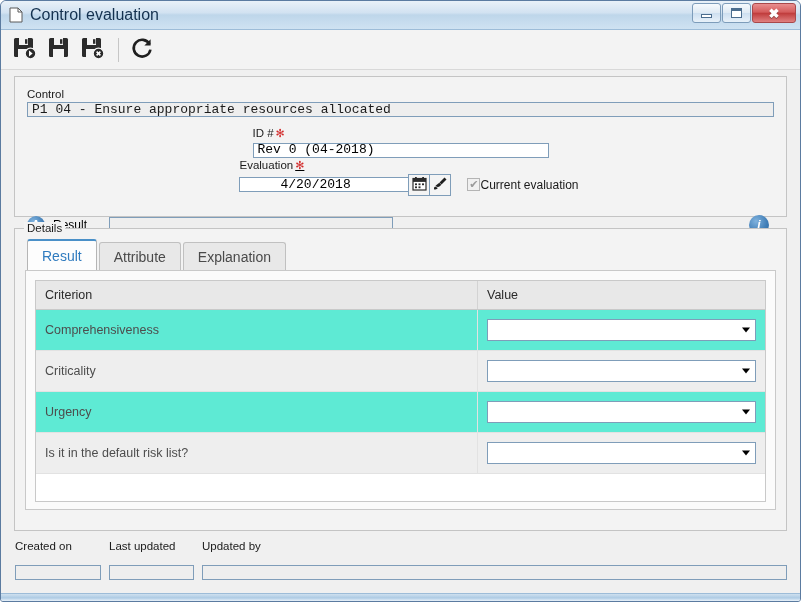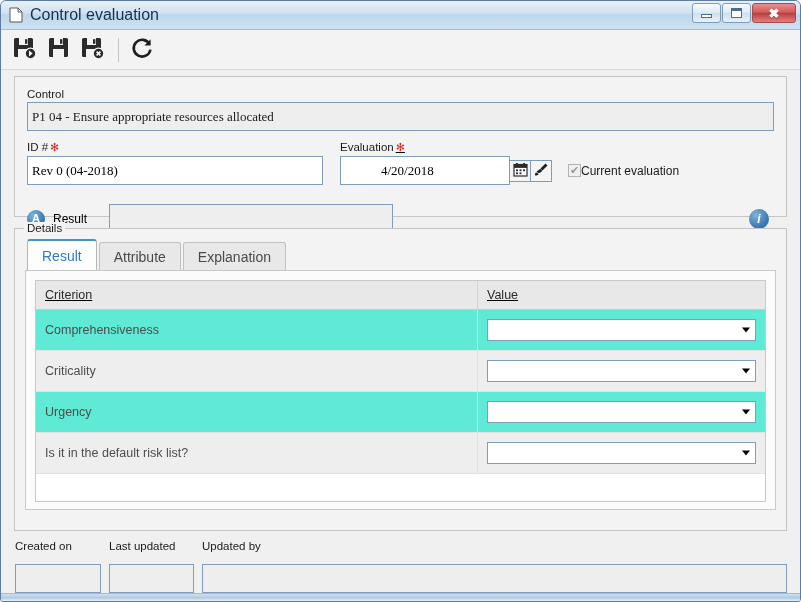--- a/index.html
+++ b/index.html
@@ -144,35 +144,36 @@
   }
   .req {
     color: #d22b2b;
     font-size: 11px;
     margin-left: 2px;
   }
   .txt {
     box-sizing: border-box;
     border: 1px solid #7f9db9;
     background: #ffffff;
-    height: 29px;
-    font-family: Liberation Serif, serif;
+    height: 15px;
+    font-family: Liberation Mono, monospace;
     font-size: 13px;
     color: #000000;
     padding: 0 4px;
     line-height: 20px;
     outline: none;
   }
   .txt.readonly {
     background: #eeeeee;
     color: #1a1a1a;
   }
   .row {
     display: flex;
-    align-items: flex-end;
+    align-items: center;
+    flex-direction: column;
   }
   .small-btn {
     width: 22px;
     height: 22px;
     box-sizing: border-box;
     border: 1px solid #7f9db9;
     background: #f4f4f4;
     display: flex;
     align-items: center;
     justify-content: center;
@@ -287,21 +288,20 @@
     background: #ffffff;
     box-sizing: border-box;
     height: 222px;
     overflow: hidden;
   }
   .grid-head {
     display: flex;
     height: 28px;
     background: #e8e8e8;
     border-bottom: 1px solid #c9c9c9;
-    text-decoration: underline;
   }
   .gh-cell {
     display: flex;
     align-items: center;
     font-size: 12.5px;
     color: #2a2a2a;
     padding-left: 9px;
     box-sizing: border-box;
   }
   .gh-cell.c1 { width: 442px; border-right: 1px solid #d3d3d3; }

